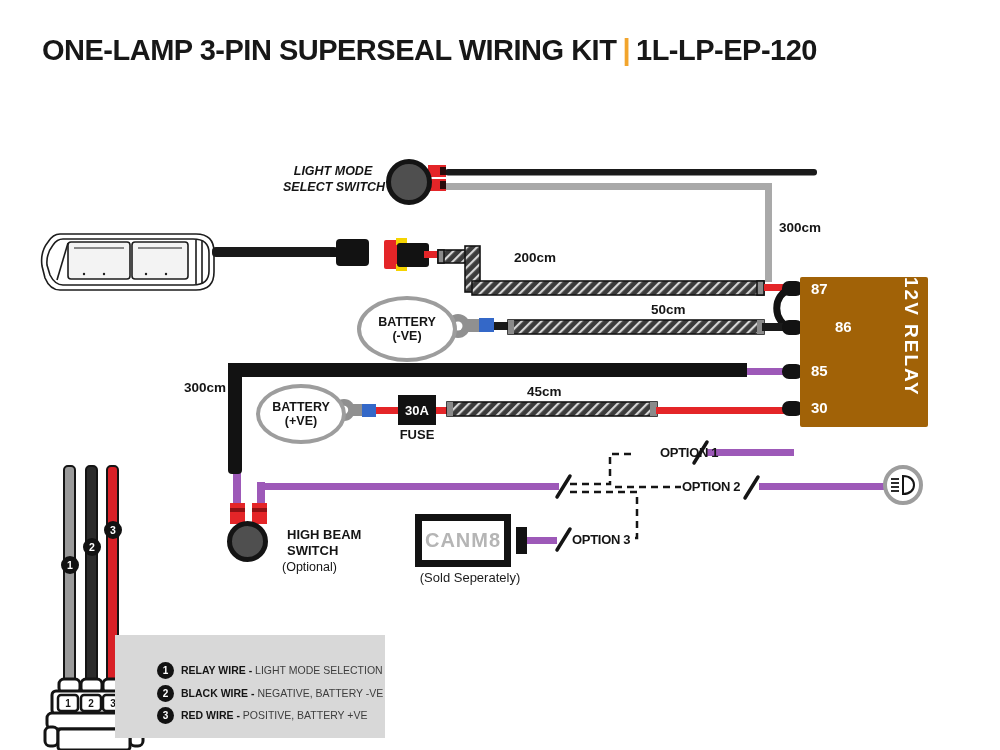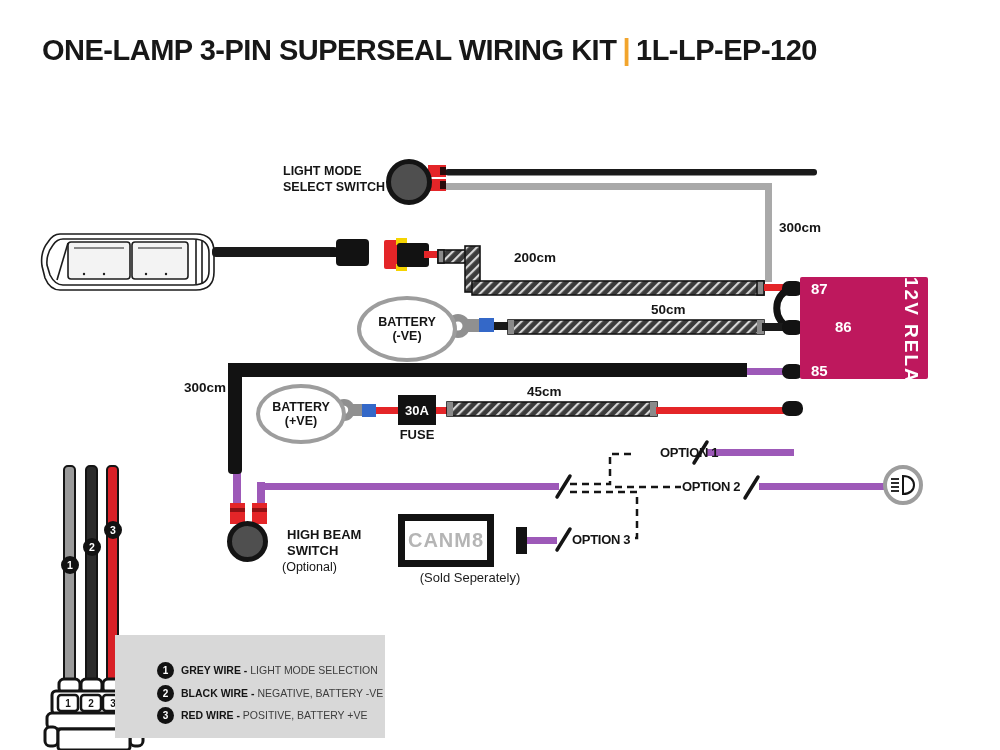--- a/index.html
+++ b/index.html
@@ -14,30 +14,30 @@
   .lbl{position:absolute;font-weight:bold;color:#151515;white-space:nowrap;}
   .len{font-size:13.5px;}
   .opt{font-size:13px;letter-spacing:-0.3px;}
   
   .oval{position:absolute;border:4px solid #9d9d9d;border-radius:50%;background:#fff;
         display:flex;flex-direction:column;align-items:center;justify-content:center;
         font-weight:bold;font-size:12.5px;line-height:1.15;text-align:center;color:#151515;}
   
   .pushbtn{position:absolute;border-radius:50%;background:#4f4f4f;border:5px solid #141414;box-sizing:border-box;}
   
-  .relay{position:absolute;left:800px;top:277px;width:128px;height:102px;background:#be185d;border-radius:2px;}
+  .relay{position:absolute;left:800px;top:277px;width:128px;height:150px;background:#a16207;border-radius:2px;}
   .relay .pin{position:absolute;left:11px;color:#fff;font-weight:bold;font-size:15px;}
   .relay .rtitle{position:absolute;right:6px;top:0;height:142px;display:flex;align-items:center;
         writing-mode:vertical-rl;color:#fff;font-weight:bold;font-size:19px;letter-spacing:2px;white-space:nowrap;}
   
   .fuse{position:absolute;left:398px;top:395px;width:38px;height:30px;background:#121212;color:#fff;
         display:flex;align-items:center;justify-content:center;font-weight:bold;font-size:13px;}
   .fuselbl{left:390px;top:427px;width:54px;text-align:center;font-size:13px;}
   
-  .canm8{position:absolute;left:398px;top:514px;width:96px;height:53px;background:#fff;border:7px solid #121212;
+  .canm8{position:absolute;left:415px;top:514px;width:96px;height:53px;background:#fff;border:7px solid #121212;
         box-sizing:border-box;display:flex;align-items:center;justify-content:center;
         font-weight:bold;font-size:20px;letter-spacing:1px;color:#b5b5b5;}
   .canm8tab{position:absolute;left:516px;top:527px;width:11px;height:27px;background:#121212;}
   .canm8note{left:407px;top:570px;width:126px;text-align:center;font-size:13px;font-weight:bold;color:#1c1c1c;}
   
   .lampicon{position:absolute;left:883px;top:465px;width:40px;height:40px;border:4px solid #9d9d9d;
         border-radius:50%;box-sizing:border-box;background:#fff;display:flex;align-items:center;justify-content:center;}
   
   .badge{position:absolute;width:18px;height:18px;border-radius:50%;background:#121212;color:#fff;
         display:flex;align-items:center;justify-content:center;font-size:10.5px;font-weight:bold;}
@@ -194,21 +194,21 @@
       <rect x="45" y="727" width="13" height="19" rx="5"></rect>
       <rect x="130" y="727" width="13" height="19" rx="5"></rect>
       <rect x="58" y="729" width="72" height="21" rx="3"></rect>
     </g>
   </svg>
 
   <div class="abs title">
     <span>ONE-LAMP 3-PIN SUPERSEAL WIRING KIT</span><span class="divider">|</span><span>1L-LP-EP-120</span>
   </div>
 
-  <div class="lbl swlbl" style="left:283px;top:164px;width:100px;text-align:left;">
+  <div class="lbl swlbl" style="left:283px;top:164px;width:100px;text-align:center;font-style:italic;">
     <div>LIGHT MODE</div>
     <div>SELECT SWITCH</div>
   </div>
   <div class="pushbtn" style="left:386px;top:159px;width:46px;height:46px;"></div>
 
   <div class="lbl len" style="left:779px;top:220px;">300cm</div>
 
   <div class="lbl len" style="left:514px;top:250px;text-align:right;">200cm</div>
 
   <div class="oval" style="left:357px;top:296px;width:92px;height:58px;">
@@ -274,21 +274,21 @@
       <span>3</span>
     </div>
 
   <div class="cellnum" style="left:58px;top:695px;">1</div>
   <div class="cellnum" style="left:81px;top:695px;">2</div>
   <div class="cellnum" style="left:103px;top:695px;">3</div>
 
   <div class="legend">
     <div class="lrow" style="top:26px;">
       <div class="lbadge">1</div>
-      <div class="ltext"><b>GREY WIRE -</b><span> LIGHT MODE SELECTION</span></div>
+      <div class="ltext"><b>RELAY WIRE -</b><span> LIGHT MODE SELECTION</span></div>
     </div>
     <div class="lrow" style="top:49px;">
       <div class="lbadge">2</div>
       <div class="ltext"><b>BLACK WIRE -</b><span> NEGATIVE, BATTERY -VE</span></div>
     </div>
     <div class="lrow" style="top:71px;">
       <div class="lbadge">3</div>
       <div class="ltext"><b>RED WIRE -</b><span> POSITIVE, BATTERY +VE</span></div>
     </div>
   </div>

